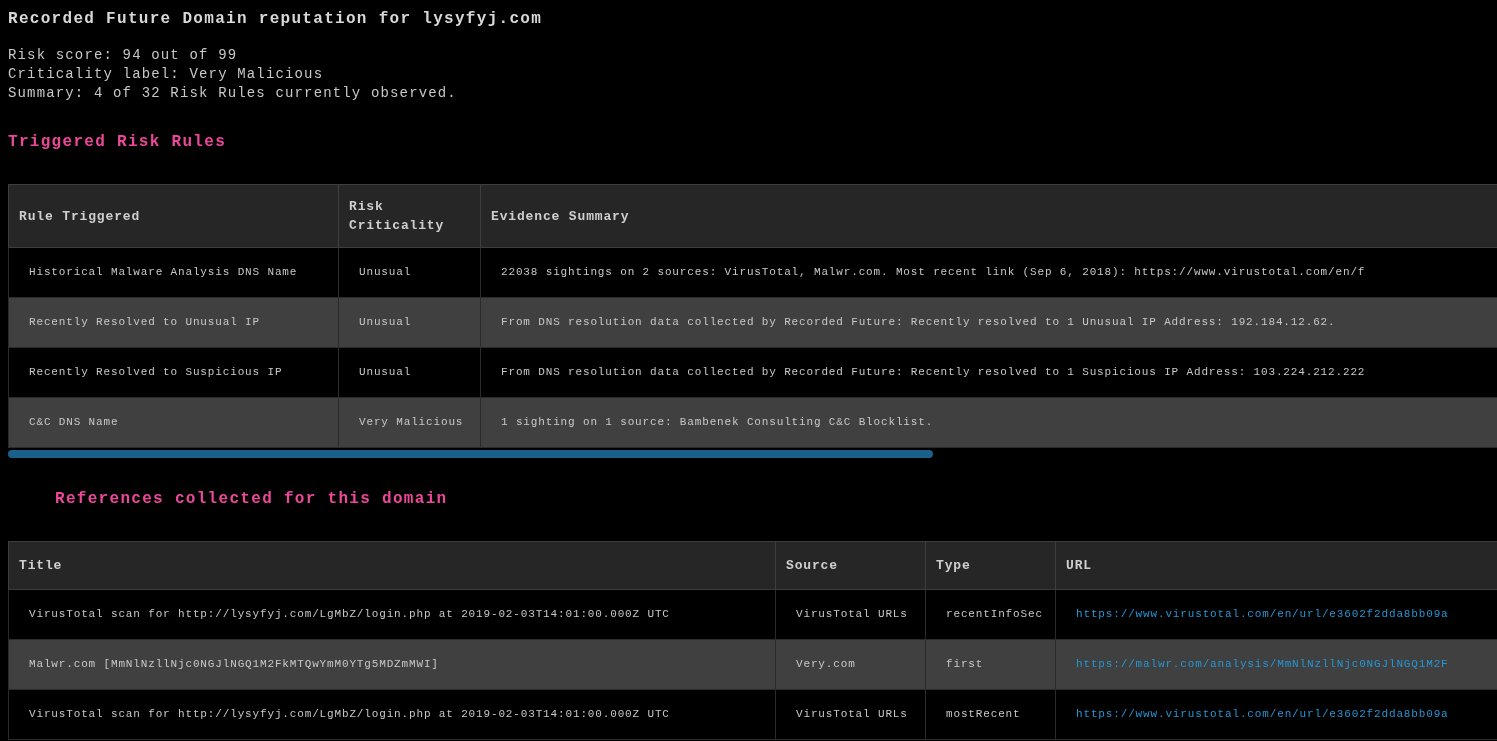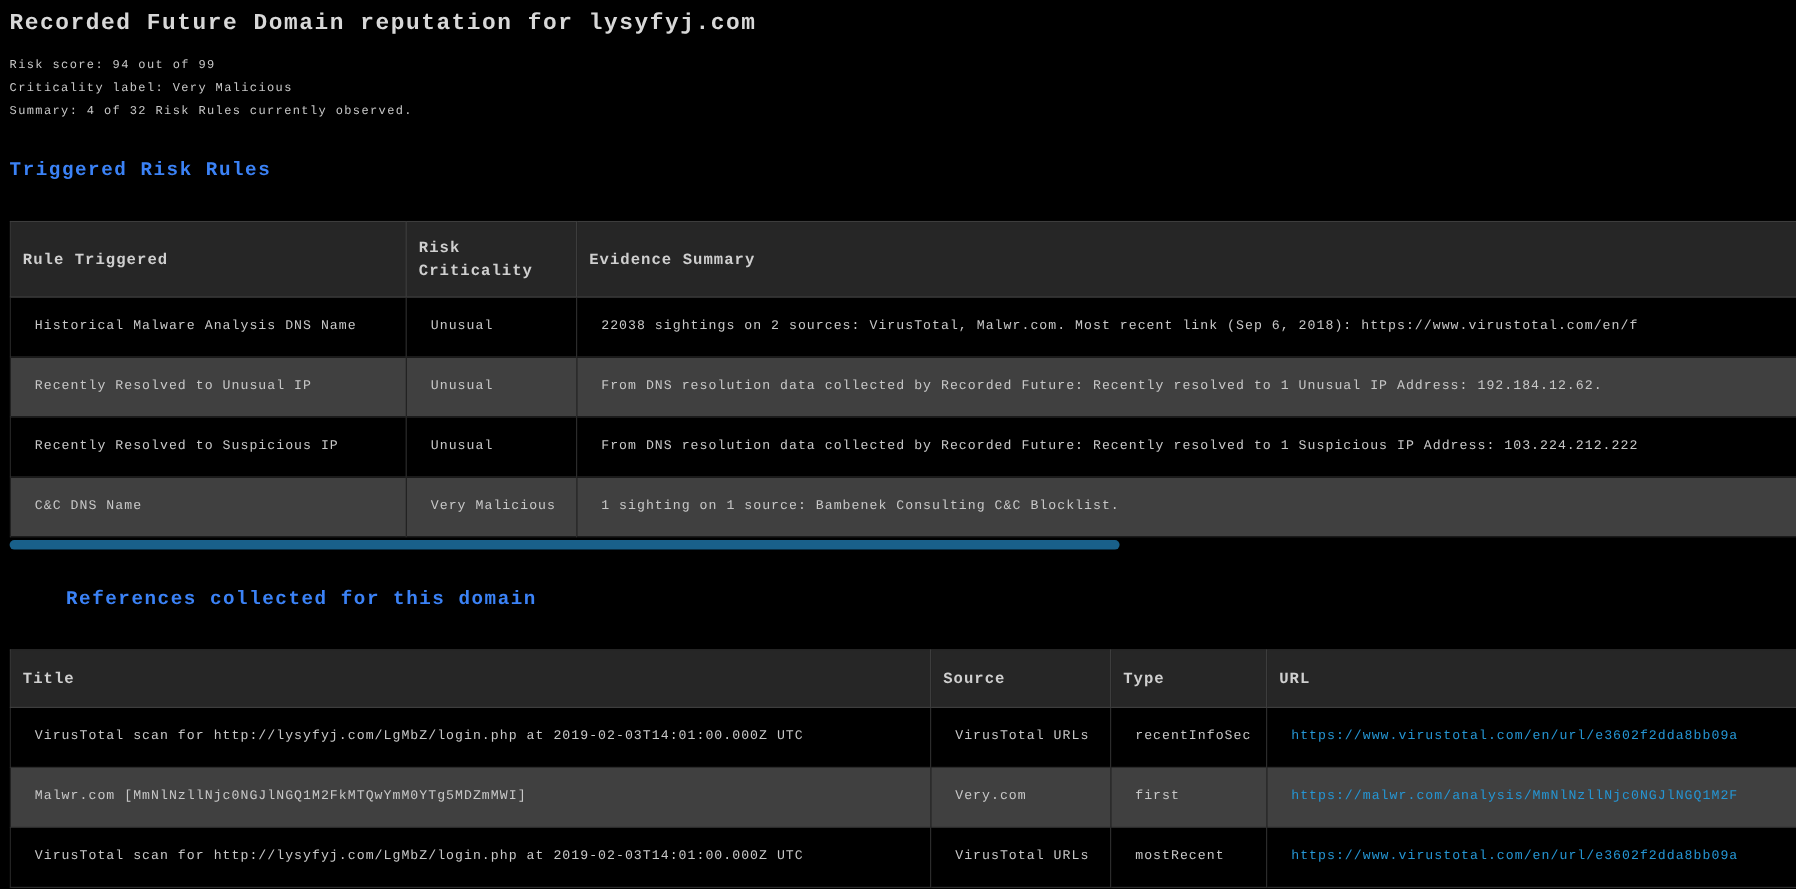--- a/index.html
+++ b/index.html
@@ -8,31 +8,31 @@
     background:#000;
     overflow:hidden;
     font-family:"Liberation Mono","DejaVu Sans Mono",monospace;
     color:#c8c8c8;
     --link:#2596d4;
     --scrollbar:#19608a;
   }
   .content { padding:10px 0 0 8px; }
 
   .h-title {
-    font-size:19px; font-weight:bold; letter-spacing:1.3px;
+    font-size:16px; font-weight:bold; letter-spacing:1.3px;
     color:#d8d8d8; margin:0; line-height:19px; white-space:nowrap;
   }
   .section-heading {
     font-size:16px; font-weight:bold; letter-spacing:1.3px;
-    color:#3b82f6; margin:0; line-height:19px; white-space:nowrap;
+    color:#ec4899; margin:0; line-height:19px; white-space:nowrap;
   }
   .sh-triggered { margin-top:30px; }
   .sh-references { margin-top:32px;margin-left:47px; }
 
-  .info { margin-top:17px; font-size:10px; letter-spacing:1.15px; line-height:19px; }
+  .info { margin-top:17px; font-size:14px; letter-spacing:1.15px; line-height:19px; }
   .info div { white-space:nowrap; }
   a.link { color:var(--link); text-decoration:none; cursor:pointer; }
 
   .tbl-clip { width:calc(100% - 0px); overflow:hidden; margin-top:32px; }
 
   table { border-collapse:collapse; table-layout:fixed; }
   .tbl-risk  { width:2010px; }
   .tbl-refs  { width:1960px; }
 
   th {

